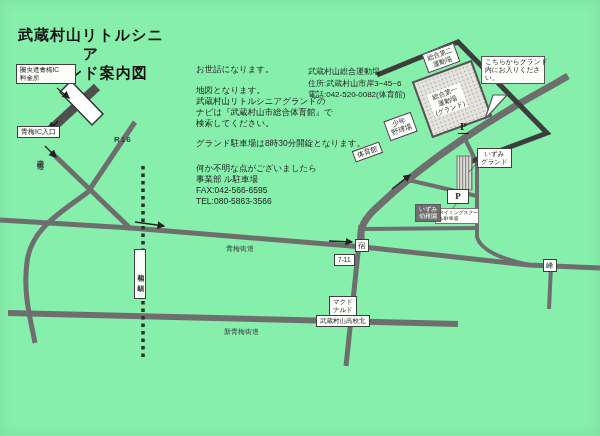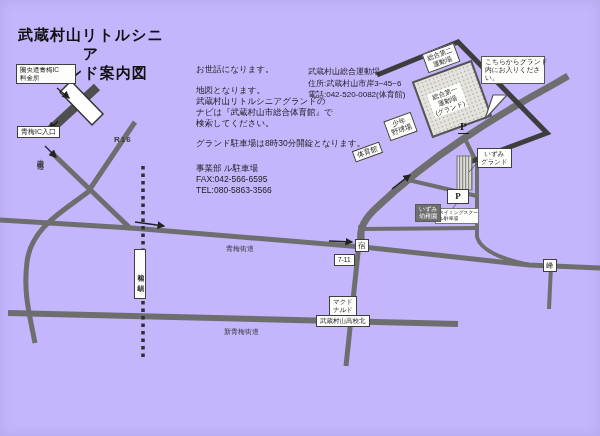--- a/index.html
+++ b/index.html
@@ -1,17 +1,17 @@
 <!DOCTYPE html>
 <html><head>
 <meta charset="utf-8">
 <style>
   html,body{margin:0;padding:0;}
   body{font-family:"Liberation Sans","DejaVu Sans",sans-serif;background:#e9e7e3;}
-  #page{position:relative;width:600px;height:436px;background:#c4b5fd;overflow:hidden;
+  #page{position:relative;width:600px;height:436px;background:#86efac;overflow:hidden;
         box-shadow:inset 0 0 14px rgba(0,0,0,.08);}
   #roads{position:absolute;left:0;top:0;z-index:1;}
   .lbl{position:absolute;z-index:2;font-size:7px;color:#1c1c1c;line-height:1.2;white-space:nowrap;}
   .box{background:#fdfdfb;border:1px solid #3e3e3e;padding:1px 3px;text-align:center;}
   .rot{transform:rotate(-20deg);}
   .vert{writing-mode:vertical-rl;text-orientation:upright;letter-spacing:1px;}
   #title{left:10px;top:26px;width:162px;text-align:center;font-size:15px;font-weight:bold;
          line-height:1.25;color:#111;letter-spacing:1px;white-space:normal;}
   #intro{left:196px;top:64px;font-size:8.5px;line-height:1.28;color:#222;}
   #intro .gap{height:10px;}
@@ -84,20 +84,21 @@
   <div class="lbl" id="intro">
     <div>お世話になります。</div>
     <div class="gap"></div>
     <div>地図となります。</div>
     <div>武蔵村山リトルシニアグランドの</div>
     <div>ナビは『武蔵村山市総合体育館』で</div>
     <div>検索してください。</div>
     <div class="gap"></div>
     <div>グランド駐車場は8時30分開錠となります。</div>
     <div class="gap" style="height:14px;"></div>
+    <div>何か不明な点がございましたら</div>
     <div>事業部 ル駐車場</div>
     <div>FAX:042-566-6595</div>
     <div>TEL:080-5863-3566</div>
   </div>
 
   <div class="lbl" id="venue">
     <div>武蔵村山総合運動場</div>
     <div>住所:武蔵村山市岸3−45−6</div>
     <div>電話:042-520-0082(体育館)</div>
   </div>

